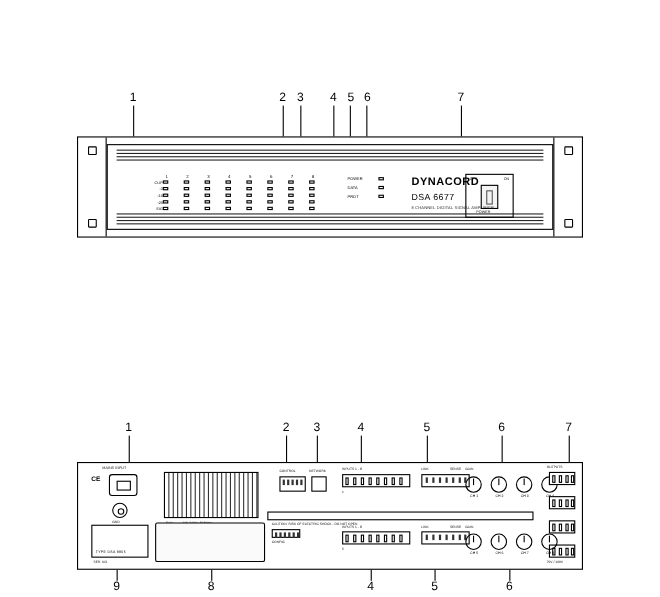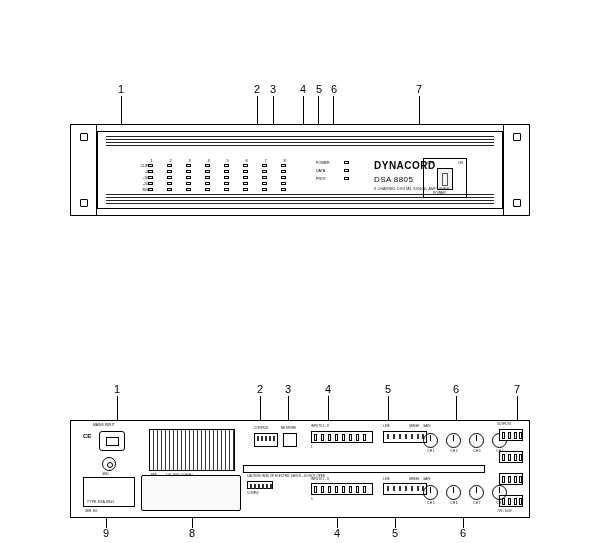--- a/index.html
+++ b/index.html
@@ -525,21 +525,21 @@
 
       <div class="power-box">
         <div class="power-lbl" style="left:3px; top:2px;">OFF</div>
         <div class="power-lbl" style="right:3px; top:2px;">ON</div>
         <div class="power-sw"></div>
         <div class="power-lbl" style="left:9px; bottom:2px;">POWER</div>
       </div>
 
       <div class="brand">
         <div class="brand-name">DYNACORD</div>
-        <div class="brand-model">DSA 8805</div>
+        <div class="brand-model">DSA 6677</div>
         <div class="brand-sub">8 CHANNEL DIGITAL SIGNAL AMPLIFIER</div>
       </div>
     </div>
   </div>
 
   <div class="callout" style="left:110px; top:384px;">1</div>
   <div class="callout" style="left:253px; top:384px;">2</div>
   <div class="callout" style="left:281px; top:384px;">3</div>
   <div class="callout" style="left:321px; top:384px;">4</div>
   <div class="callout" style="left:381px; top:384px;">5</div>

